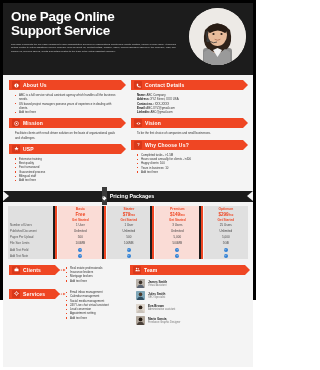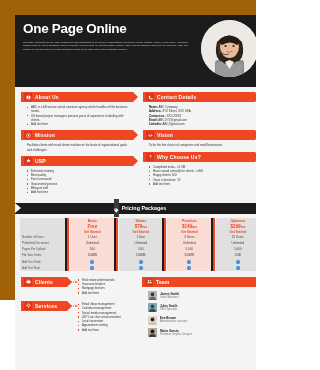--- a/index.html
+++ b/index.html
@@ -2,21 +2,21 @@
 <html><head>
 <meta charset="utf-8">
 <style>
   * { box-sizing: border-box; margin:0; padding:0; }
   body {
     width:256px; height:370px;
     background:#ffffff;
     font-family:"Liberation Sans", sans-serif;
     overflow:hidden;
   }
-  .page { width:256px; height:300px; position:relative; background:#a16207; padding:15px; }
+  .page { width:256px; height:300px; position:relative; background:#000000; padding:3px; }
   .inner { width:250px; height:364px; position:relative; background:#f4f4f4; }
 
   
   .hero { position:relative; height:72px; background:#1c1c1c; padding:7px 8px 0 8px; }
   .hero h1 {
     color:#ffffff; font-size:13.5px; line-height:14px; font-weight:bold;
     letter-spacing:-0.3px; width:150px;
   }
   .hero p {
     margin-top:5px; width:165px; color:#cfcfcf;
@@ -134,20 +134,21 @@
 </style>
 </head>
 <body>
 
 <div class="page">
  <div class="inner">
 
   <div class="hero">
     <h1>
       <span>One Page Online</span><br>
+      <span>Support Service</span>
     </h1>
     <p>This slide represents the one pager designed to offer administrative services by organization's clients from remote location, usually a home office. It includes details related to virtual assistance service company such as about us, contact details, mission, vision, pricing packages offered by the company, USP, why choose us, services offered, clients and details related to the team of the virtual assistant company.</p>
     <div class="hero-photo">
       <svg width="57" height="57" viewBox="0 0 57 57">
         <circle cx="28.5" cy="28.5" r="28.5" fill="#edeae6"></circle>
         <g>
           <rect x="14" y="40" width="29" height="17" rx="3" fill="#8d8d8d"></rect>
           <rect x="22" y="33" width="13" height="12" rx="4" fill="#d8a98d"></rect>
           <path d="M16 22 q12 -13 25 0 q3 12 -2 18 q-10 9 -21 0 q-5 -6 -2 -18z" fill="#2e2118"></path>
           <ellipse cx="28.5" cy="27" rx="9.5" ry="11" fill="#e8bb9a"></ellipse>

